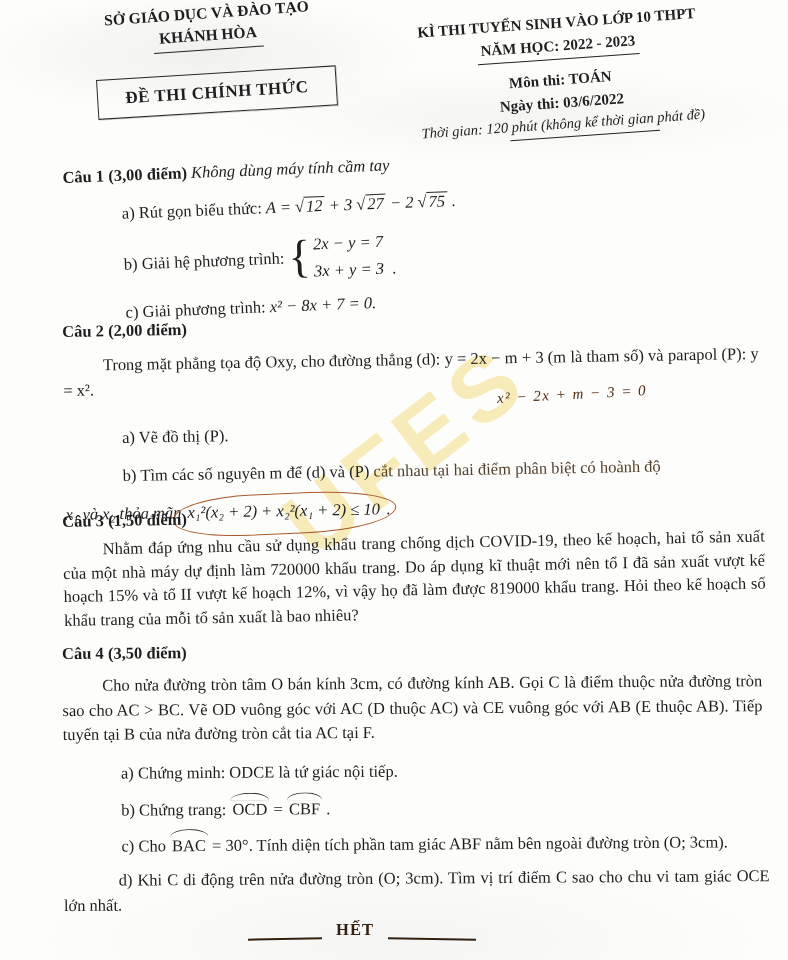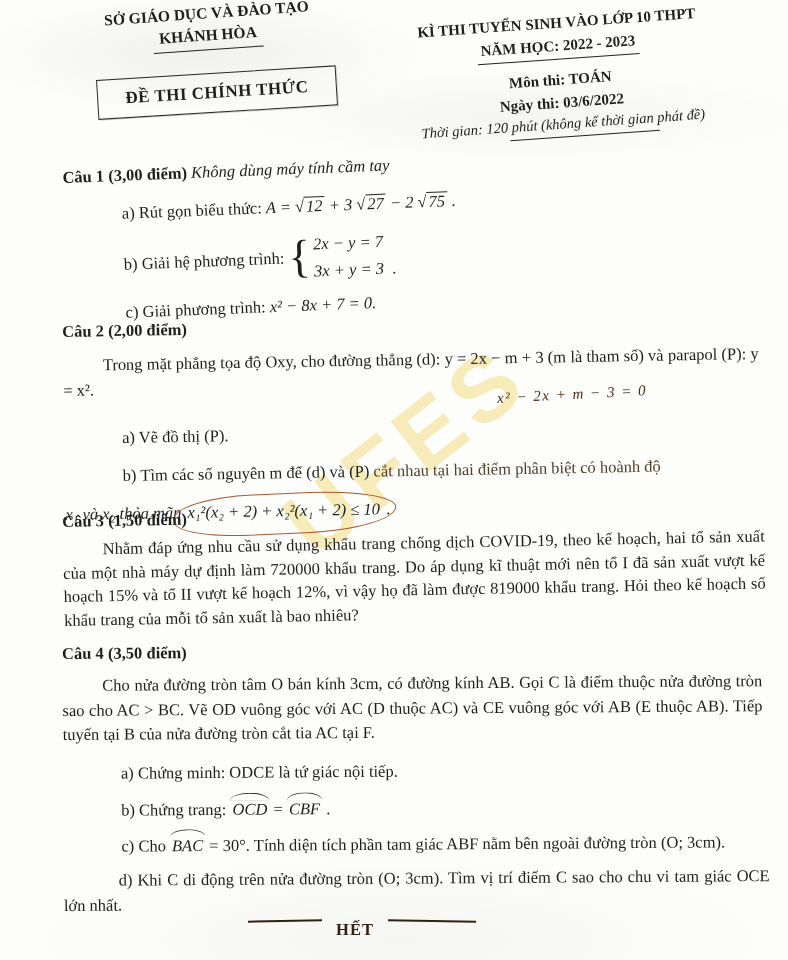--- a/index.html
+++ b/index.html
@@ -66,42 +66,42 @@
   .ind{margin-left:58px;}
   .para{text-align:justify;text-indent:40px;margin:0;}
   .math{font-style:italic;}
   .rad{display:inline-block;border-top:1.5px solid #222;padding:0 2px;line-height:1.05;}
   .sq{font-style:normal;}
   .system{display:inline-flex;align-items:center;vertical-align:middle;}
   .brace{font-size:46px;font-weight:400;line-height:.85;font-style:normal;margin-right:3px;transform:translateY(-2px);}
   .eqs{display:inline-flex;flex-direction:column;gap:3px;font-style:italic;}
   .sys-end{align-self:flex-end;margin-left:8px;font-style:normal;}
   .brown{color:#53402c;}
-  .arc{position:relative;font-style:italic;padding:0 2px;display:inline-block;}
+  .arc{position:relative;padding:0 2px;display:inline-block;}
   .arc::before{
     content:"";position:absolute;left:0;right:0;top:-5px;height:7px;
     border-top:1.5px solid #222;border-radius:50% 50% 0 0 / 100% 100% 0 0;
   }
   .circled{position:relative;font-style:italic;display:inline-block;padding:0 2px;}
   .circled::after{
     content:"";position:absolute;left:-12px;right:-14px;top:-6px;bottom:-10px;
     border:1.7px solid #ab5a2b;
     border-radius:48% 52% 55% 45% / 70% 60% 75% 55%;
     transform:rotate(-1.5deg);pointer-events:none;
   }
   .handwriting{
     position:absolute;left:497px;top:386px;z-index:1;
     font-style:italic;font-size:15px;letter-spacing:1.5px;
     color:#4f2c12;transform:rotate(-3deg);
   }
   .nowrap{white-space:nowrap;}
   
   .footer{
     position:absolute;left:0;top:920px;width:724px;z-index:1;
-    display:flex;align-items:flex-start;justify-content:center;
+    display:flex;align-items:flex-end;justify-content:center;
     font-weight:bold;font-size:16.5px;color:#33200f;letter-spacing:1px;
   }
   .rule{border-top:2px solid #33200f;height:0;}
   .rule.l{width:74px;margin-right:14px;transform:rotate(-1deg);}
   .rule.r{width:88px;margin-left:14px;transform:rotate(1deg);}
 </style>
 </head>
 <body>
 
 <div class="page">

